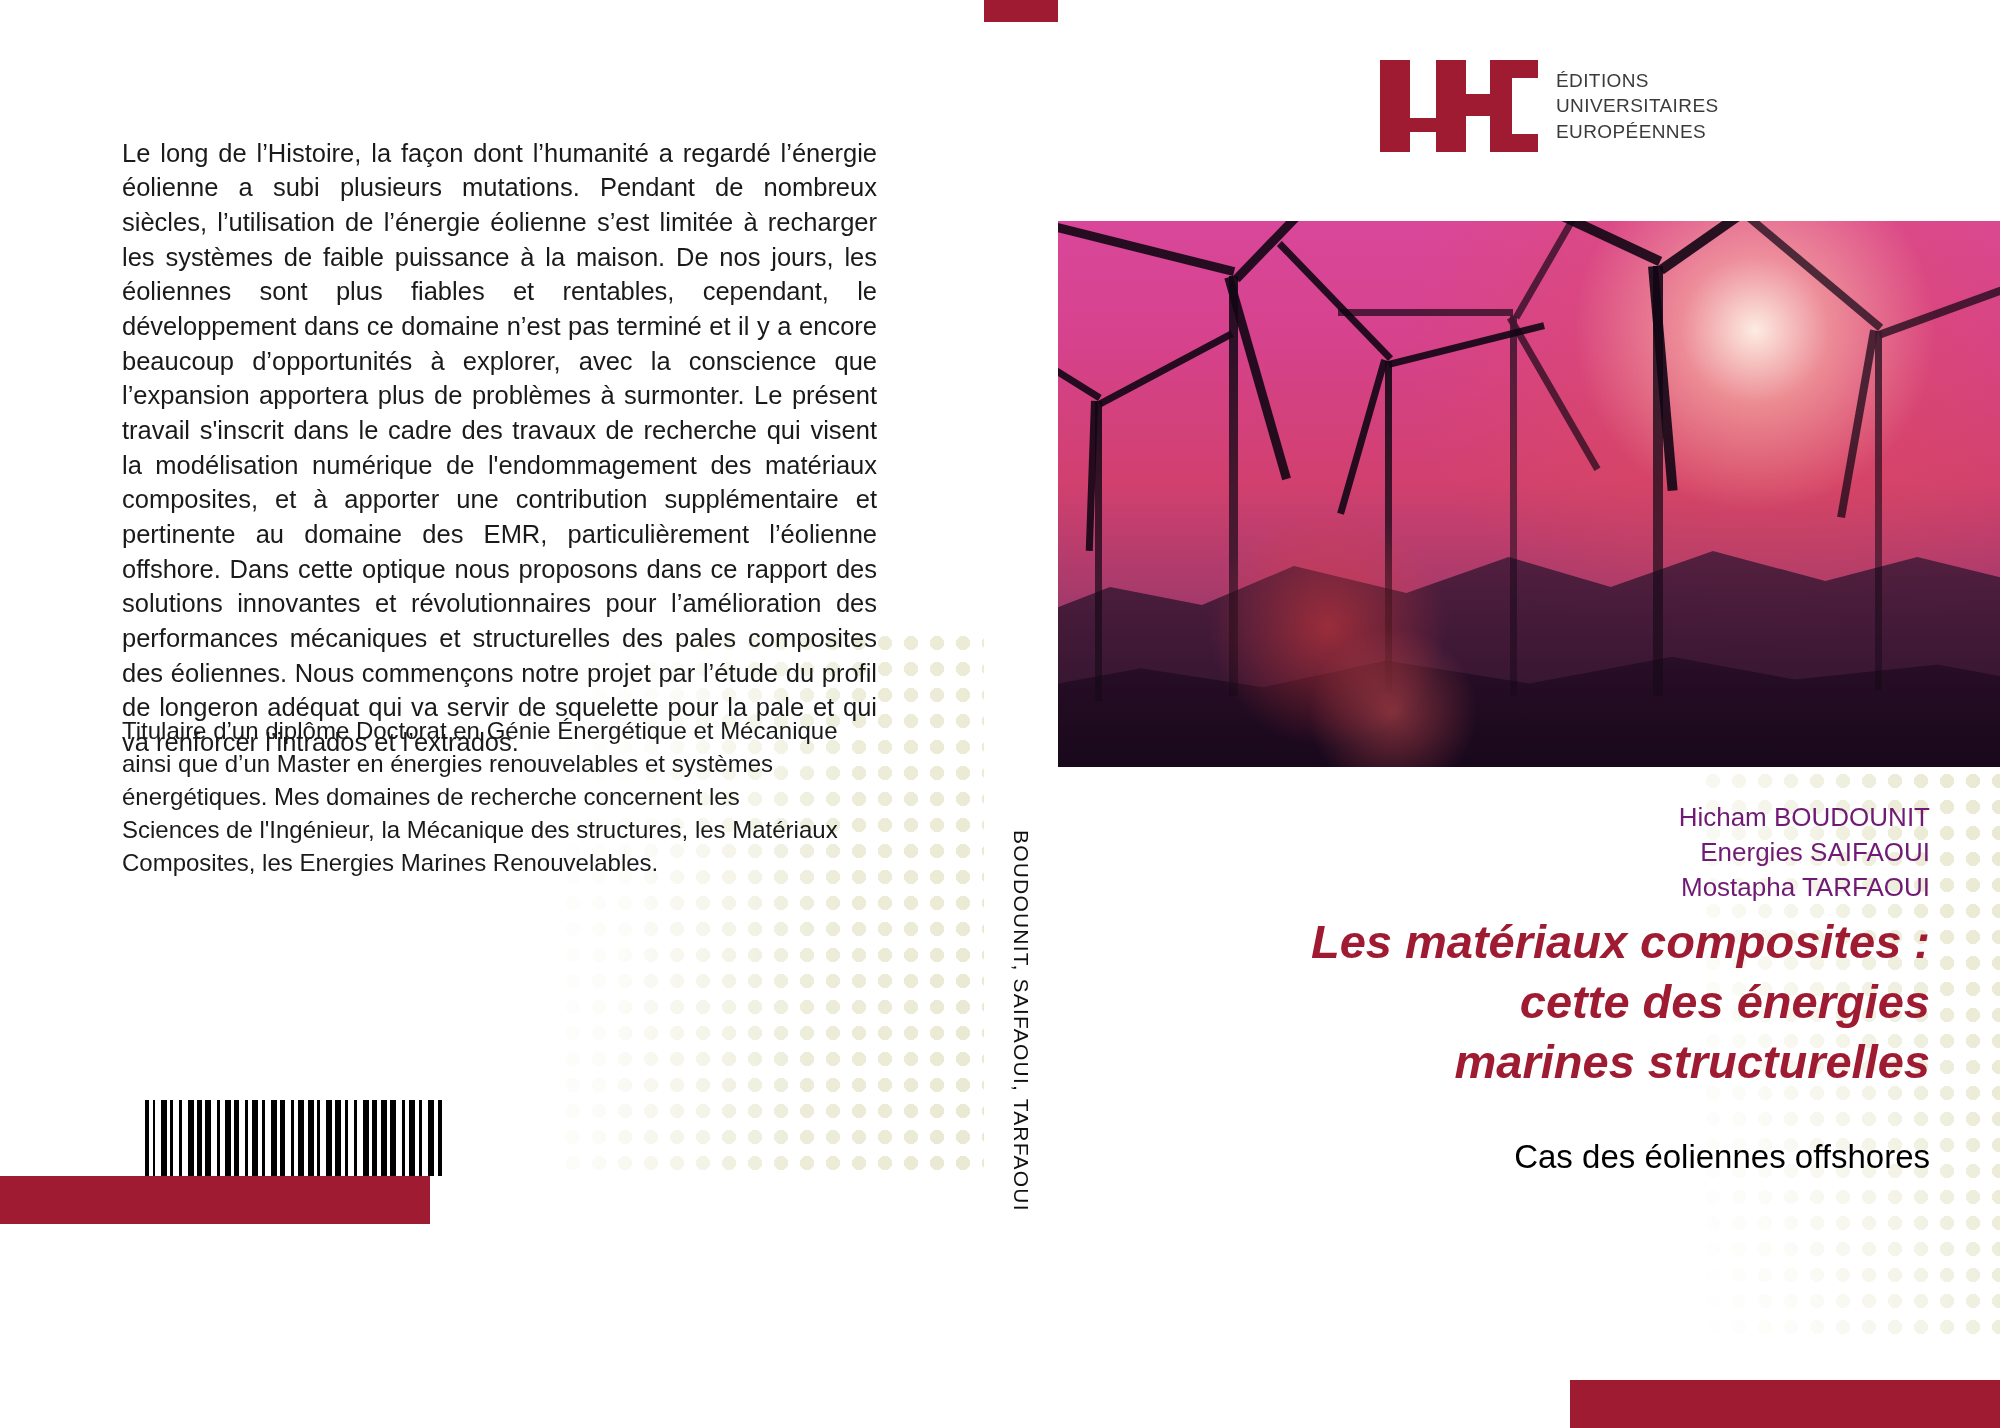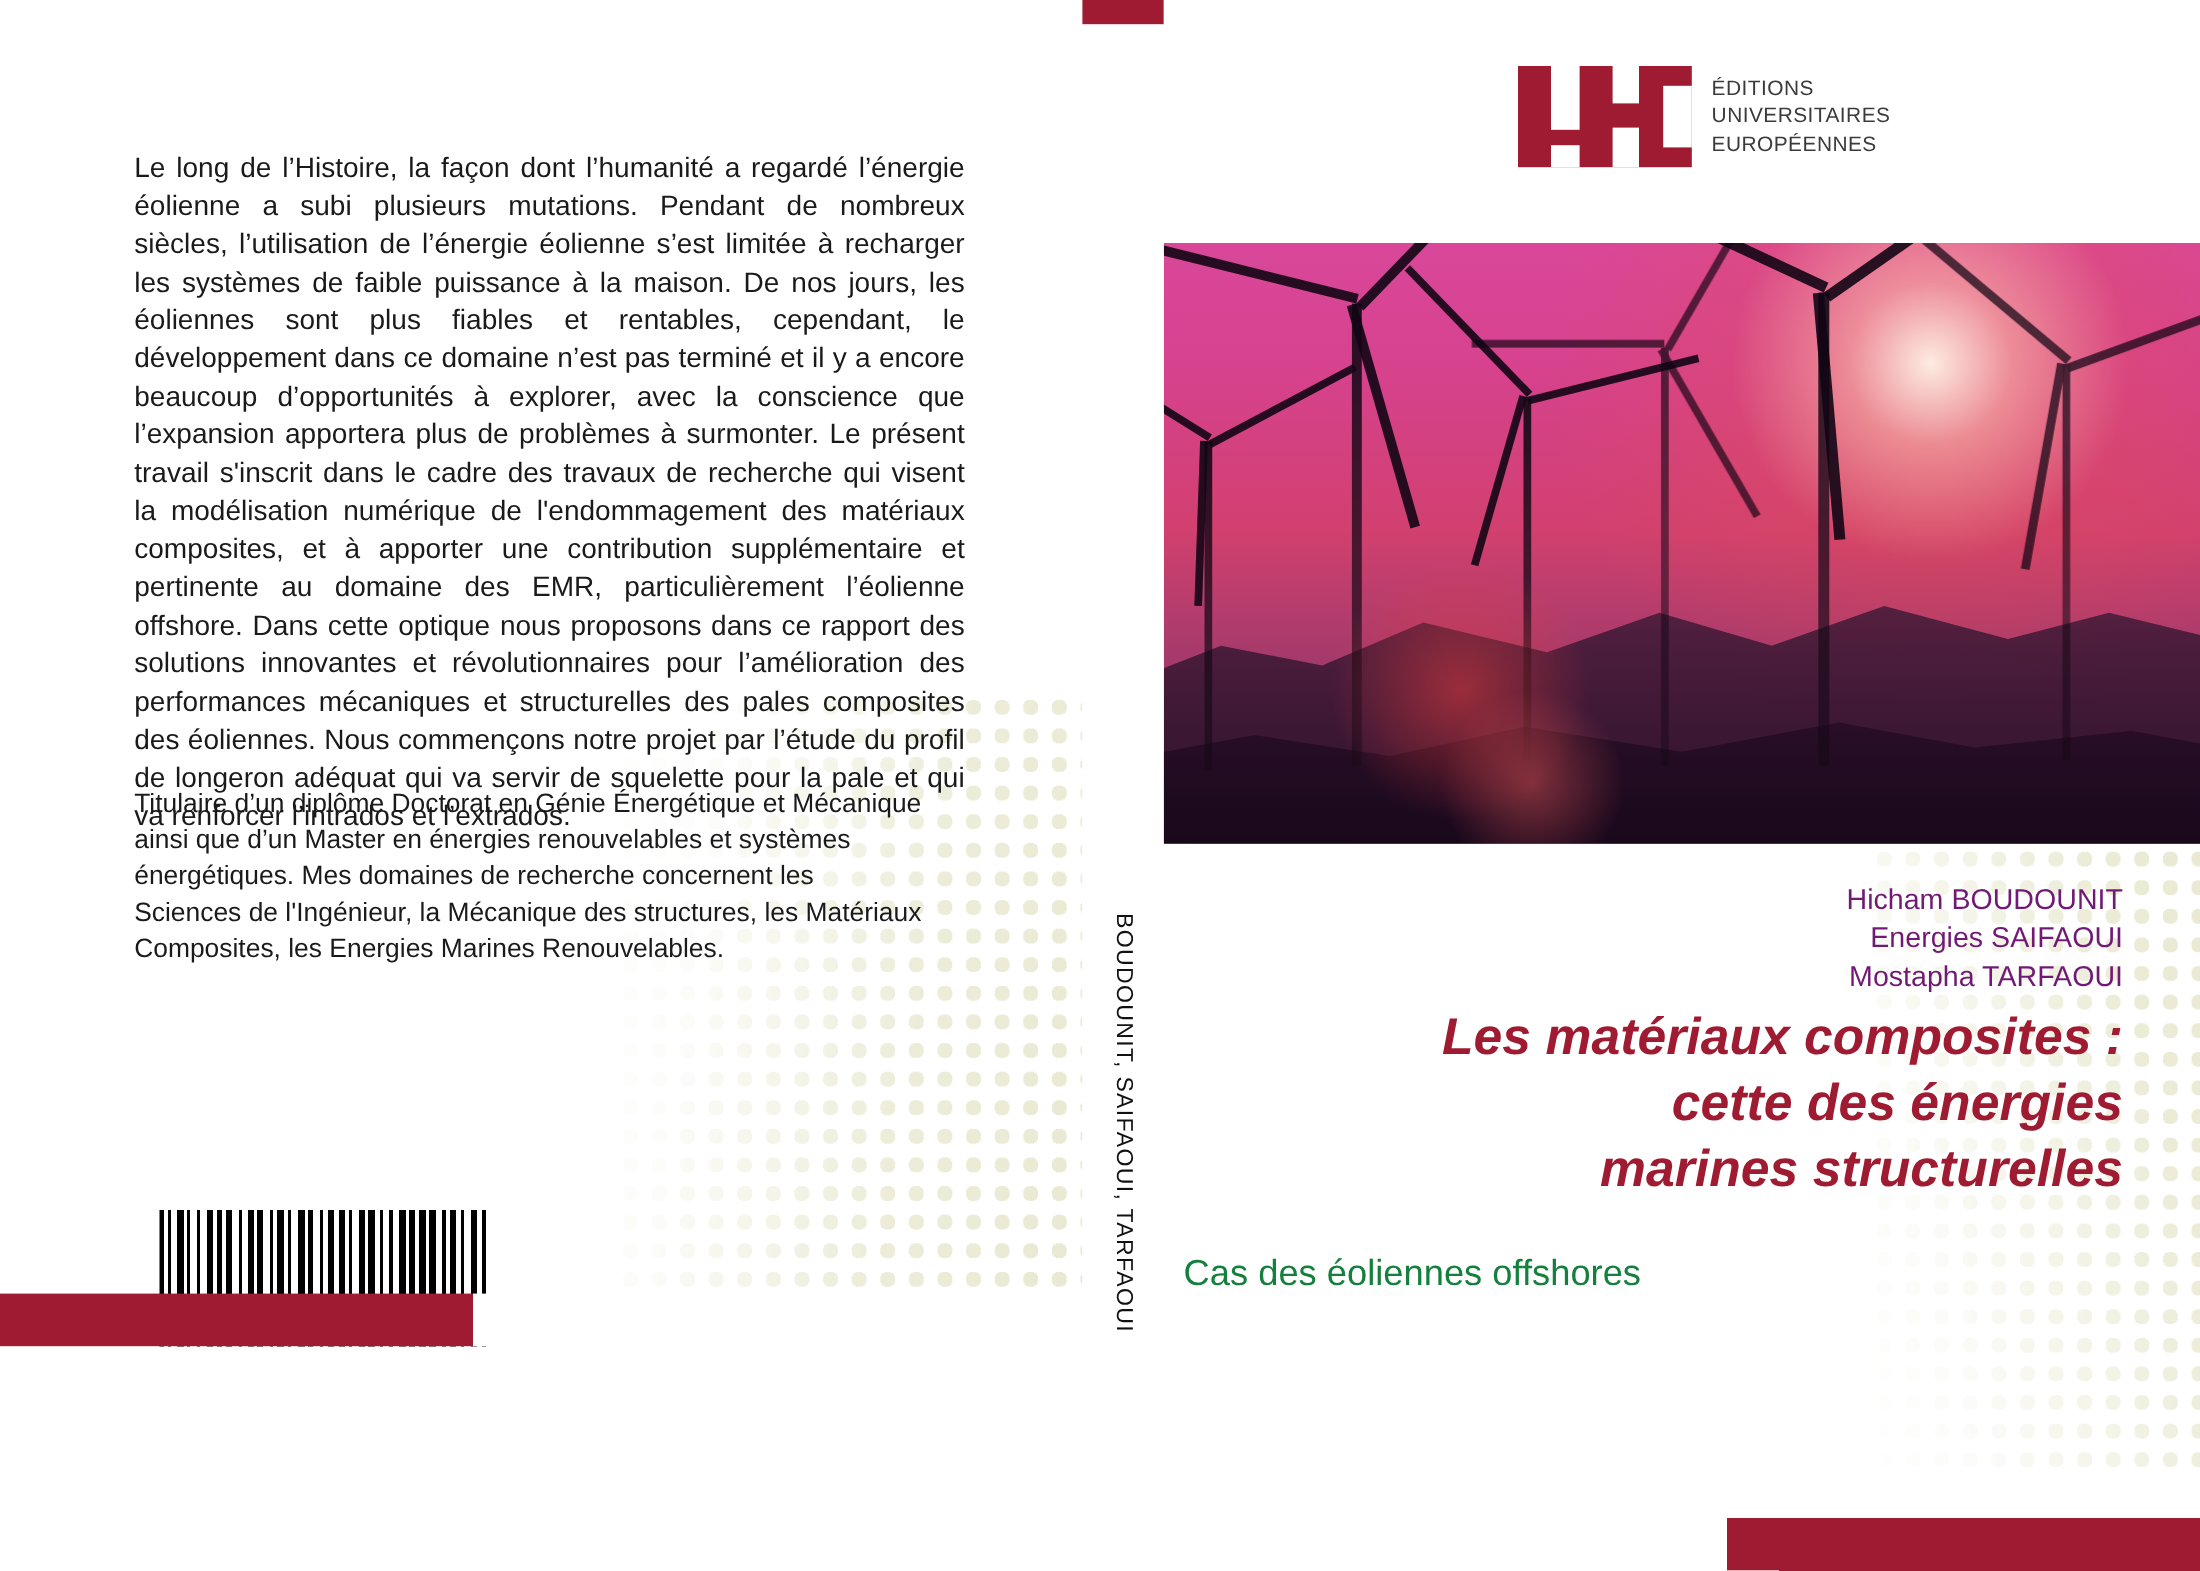--- a/index.html
+++ b/index.html
@@ -328,25 +328,26 @@
     font-size: 47px;
     line-height: 1.28;
     font-weight: bold;
     font-style: italic;
     color: #9e1b32;
   }
 
   
   .subtitle {
     position: absolute;
-    left: 18px;
+    left: 0;
     top: 1138px;
     width: 872px;
+    text-align: right;
     font-size: 33px;
-    color: #15803d;
+    color: #000000;
   }
 
   .front-bottom-bar {
     position: absolute;
     right: 0;
     bottom: 0;
     width: 430px;
     height: 48px;
     background: #9e1b32;
   }

